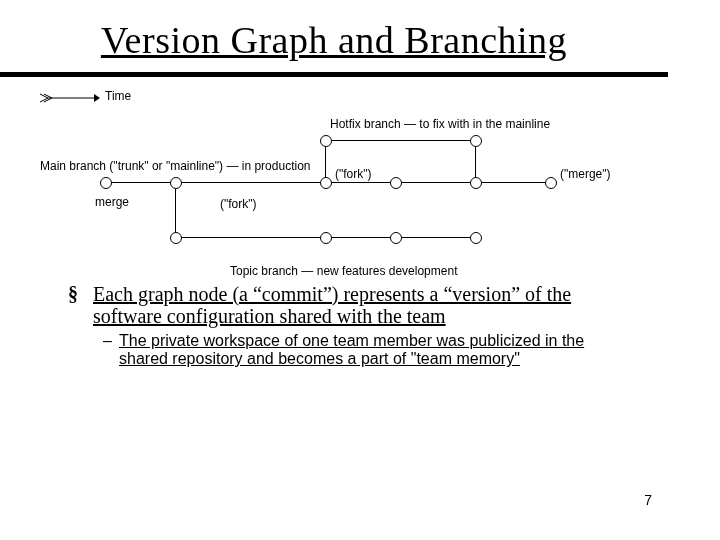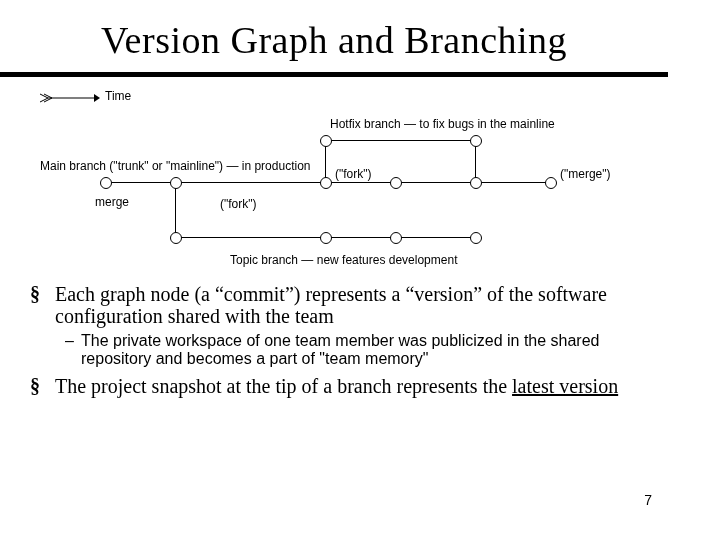--- a/index.html
+++ b/index.html
@@ -9,20 +9,21 @@
     height: 540px;
     font-family: Georgia, 'Times New Roman', serif;
     background: #fff;
     position: relative;
     overflow: hidden;
   }
   .slide {
     width: 668px;
     height: 540px;
     position: relative;
+    text-decoration: underline;
   }
   .title {
     font-size: 38px;
     text-align: center;
     padding: 18px 20px 10px 20px;
     font-family: 'Trebuchet MS', 'Comic Sans MS', Georgia, serif;
     letter-spacing: 0.5px;
   }
   .hr {
     height: 5px;
@@ -54,20 +55,21 @@
   .line {
     position: absolute;
     background: #000;
     z-index: 1;
   }
   .arrow-feather {
     position: absolute;
   }
   .bullets {
     padding: 6px 40px 0 55px;
+    margin-left: 38px;
   }
   .b1 {
     position: relative;
     font-size: 20px;
     line-height: 1.12;
     margin: 0 0 4px 0;
     font-family: 'Trebuchet MS', 'Comic Sans MS', Georgia, serif;
   }
   .b1::before {
     content: "§";
@@ -113,21 +115,21 @@
     <svg class="arrow-feather" style="left:20px;top:4px" width="60" height="14" viewBox="0 0 60 14">
       <line x1="8" y1="7" x2="54" y2="7" stroke="#000" stroke-width="1.2"></line>
       <polygon points="54,3 60,7 54,11" fill="#000"></polygon>
       <line x1="0" y1="3" x2="8" y2="7" stroke="#000" stroke-width="1"></line>
       <line x1="0" y1="11" x2="8" y2="7" stroke="#000" stroke-width="1"></line>
       <line x1="4" y1="3" x2="12" y2="7" stroke="#000" stroke-width="1"></line>
       <line x1="4" y1="11" x2="12" y2="7" stroke="#000" stroke-width="1"></line>
     </svg>
     <div class="lbl" style="left:85px;top:2px">Time</div>
 
-    <div class="lbl" style="left:310px;top:30px">Hotfix branch — to fix bugs in the mainline</div>
+    <div class="lbl" style="left:310px;top:30px">Hotfix branch — to fix with in the mainline</div>
 
     <div class="node" style="left:300px;top:48px"></div>
     <div class="node" style="left:450px;top:48px"></div>
 
     <div class="line" style="left:310px;top:53px;width:145px;height:1.4px"></div>
 
     <div class="line" style="left:305px;top:53px;width:1.4px;height:42px"></div>
 
     <div class="line" style="left:455px;top:53px;width:1.4px;height:42px"></div>
 
@@ -152,25 +154,22 @@
 
     <div class="line" style="left:155px;top:95px;width:1.4px;height:55px"></div>
 
     <div class="node" style="left:150px;top:145px"></div>
     <div class="node" style="left:300px;top:145px"></div>
     <div class="node" style="left:370px;top:145px"></div>
     <div class="node" style="left:450px;top:145px"></div>
 
     <div class="line" style="left:160px;top:150px;width:295px;height:1.4px"></div>
 
-    <div class="lbl" style="left:210px;top:166px">Topic branch — new features development</div>
+    <div class="lbl" style="left:210px;top:177px">Topic branch — new features development</div>
   </div>
 
   <div class="bullets">
     <p class="b1">Each graph node (a “commit”) represents a “version” of the software configuration shared with the team</p>
     <p class="sub">The private workspace of one team member was publicized in the shared repository and becomes a part of "team memory"</p>
-    <p class="b1">
-      <span>The project snapshot at the tip of a branch represents the </span><span class="underline">latest version</span>
-    </p>
   </div>
 
   <div class="pagenum">7</div>
 </div>
 
 </body></html>

